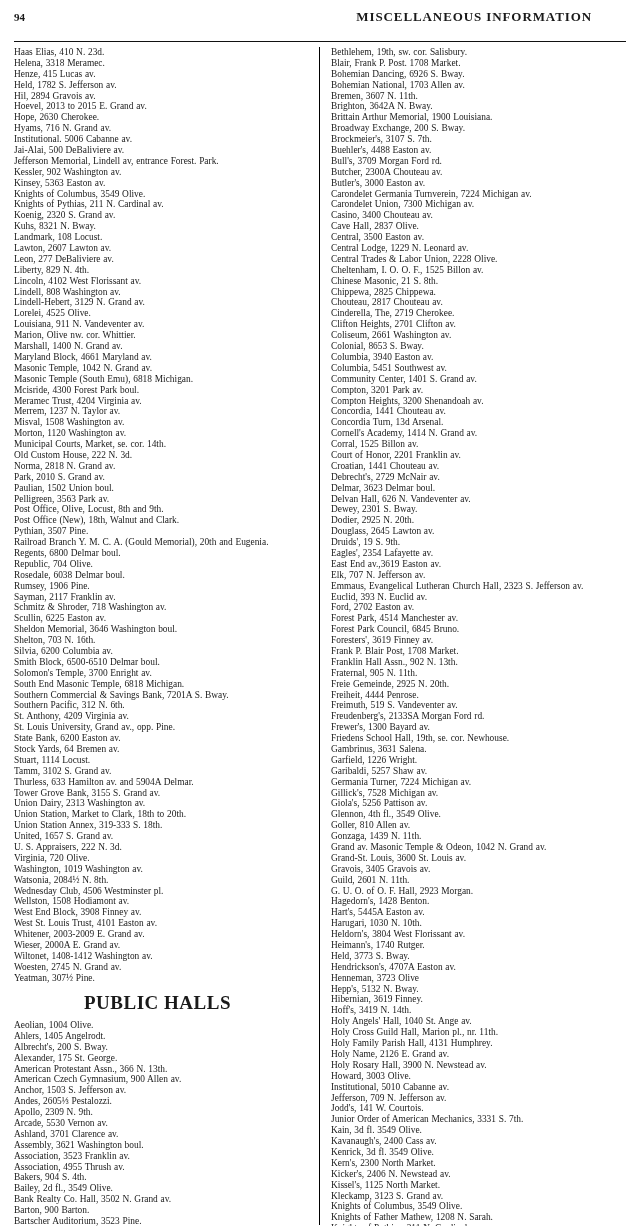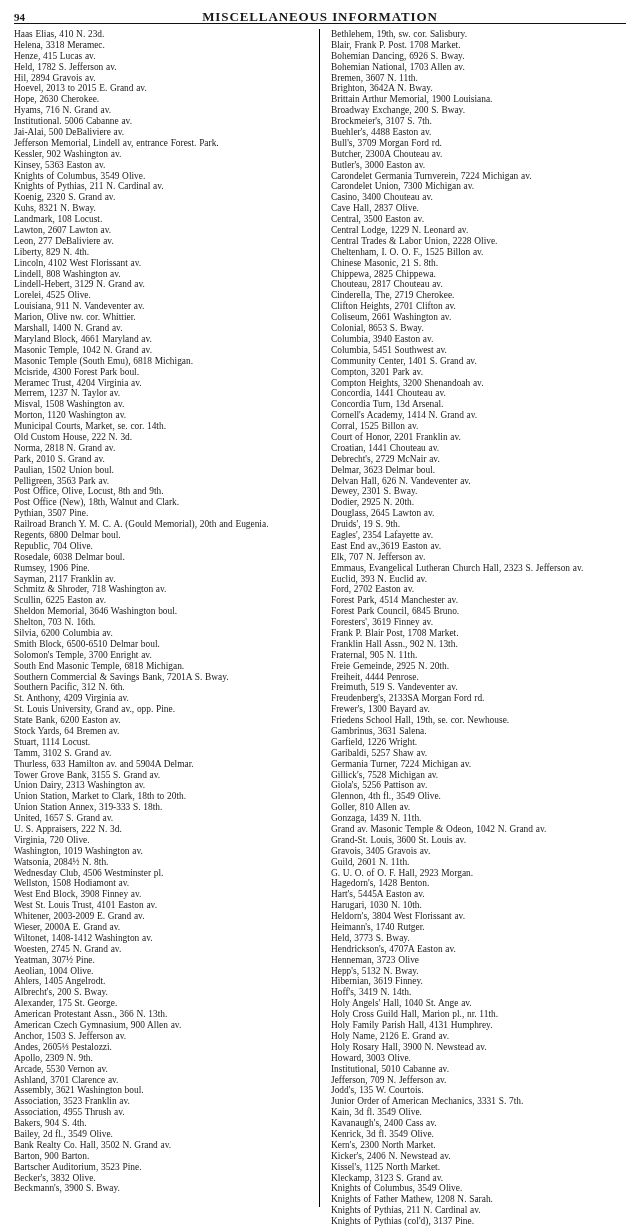--- a/index.html
+++ b/index.html
@@ -20,34 +20,34 @@
     height: 1226px;
     box-sizing: border-box;
     padding: 10px 14px 6px 14px;
     position: relative;
   }
   
   .page-header {
     display: flex;
     align-items: flex-end;
     border-bottom: 1.5px solid #111;
-    padding-bottom: 0;
+    padding-bottom: 18px;
     margin-bottom: 5px;
   }
   .folio {
     font-family: "Liberation Serif", serif;
     font-weight: bold;
     font-size: 11px;
     width: 34px;
     text-align: left;
     line-height: 1;
   }
   .running-head {
     flex: 1;
-    text-align: center;
+    text-align: right;
     font-size: 13px;
     font-weight: bold;
     letter-spacing: 0.9px;
     line-height: 1;
     padding-right: 34px;
   }
   
   .columns {
     display: flex;
     gap: 0px;
@@ -184,20 +184,21 @@
           <li class="entry">Wednesday Club, 4506 Westminster pl.</li>
           <li class="entry">Wellston, 1508 Hodiamont av.</li>
           <li class="entry">West End Block, 3908 Finney av.</li>
           <li class="entry bold">West St. Louis Trust, 4101 Easton av.</li>
           <li class="entry">Whitener, 2003-2009 E. Grand av.</li>
           <li class="entry">Wieser, 2000A E. Grand av.</li>
           <li class="entry">Wiltonet, 1408-1412 Washington av.</li>
           <li class="entry">Woesten, 2745 N. Grand av.</li>
           <li class="entry">Yeatman, 307½ Pine.</li>
         </ul>
+      <div class="section-title">PUBLIC HALLS</div>
       <ul class="entries" id="left-bottom">
           <li class="entry">Aeolian, 1004 Olive.</li>
           <li class="entry">Ahlers, 1405 Angelrodt.</li>
           <li class="entry bold">Albrecht's, 200 S. Bway.</li>
           <li class="entry">Alexander, 175 St. George.</li>
           <li class="entry">American Protestant Assn., 366 N. 13th.</li>
           <li class="entry">American Czech Gymnasium, 900 Allen av.</li>
           <li class="entry">Anchor, 1503 S. Jefferson av.</li>
           <li class="entry">Andes, 2605⅓ Pestalozzi.</li>
           <li class="entry">Apollo, 2309 N. 9th.</li>
@@ -308,21 +309,21 @@
           <li class="entry">Hibernian, 3619 Finney.</li>
           <li class="entry">Hoff's, 3419 N. 14th.</li>
           <li class="entry">Holy Angels' Hall, 1040 St. Ange av.</li>
           <li class="entry">Holy Cross Guild Hall, Marion pl., nr. 11th.</li>
           <li class="entry">Holy Family Parish Hall, 4131 Humphrey.</li>
           <li class="entry">Holy Name, 2126 E. Grand av.</li>
           <li class="entry">Holy Rosary Hall, 3900 N. Newstead av.</li>
           <li class="entry bold">Howard, 3003 Olive.</li>
           <li class="entry">Institutional, 5010 Cabanne av.</li>
           <li class="entry">Jefferson, 709 N. Jefferson av.</li>
-          <li class="entry">Jodd's, 135 W. Courtois.</li>
+          <li class="entry">Jodd's, 141 W. Courtois.</li>
           <li class="entry">Junior Order of American Mechanics, 3331 S. 7th.</li>
           <li class="entry bold">Kain, 3d fl. 3549 Olive.</li>
           <li class="entry">Kavanaugh's, 2400 Cass av.</li>
           <li class="entry">Kenrick, 3d fl. 3549 Olive.</li>
           <li class="entry bold">Kern's, 2300 North Market.</li>
           <li class="entry">Kicker's, 2406 N. Newstead av.</li>
           <li class="entry bold">Kissel's, 1125 North Market.</li>
           <li class="entry">Kleckamp, 3123 S. Grand av.</li>
           <li class="entry">Knights of Columbus, 3549 Olive.</li>
           <li class="entry">Knights of Father Mathew, 1208 N. Sarah.</li>

